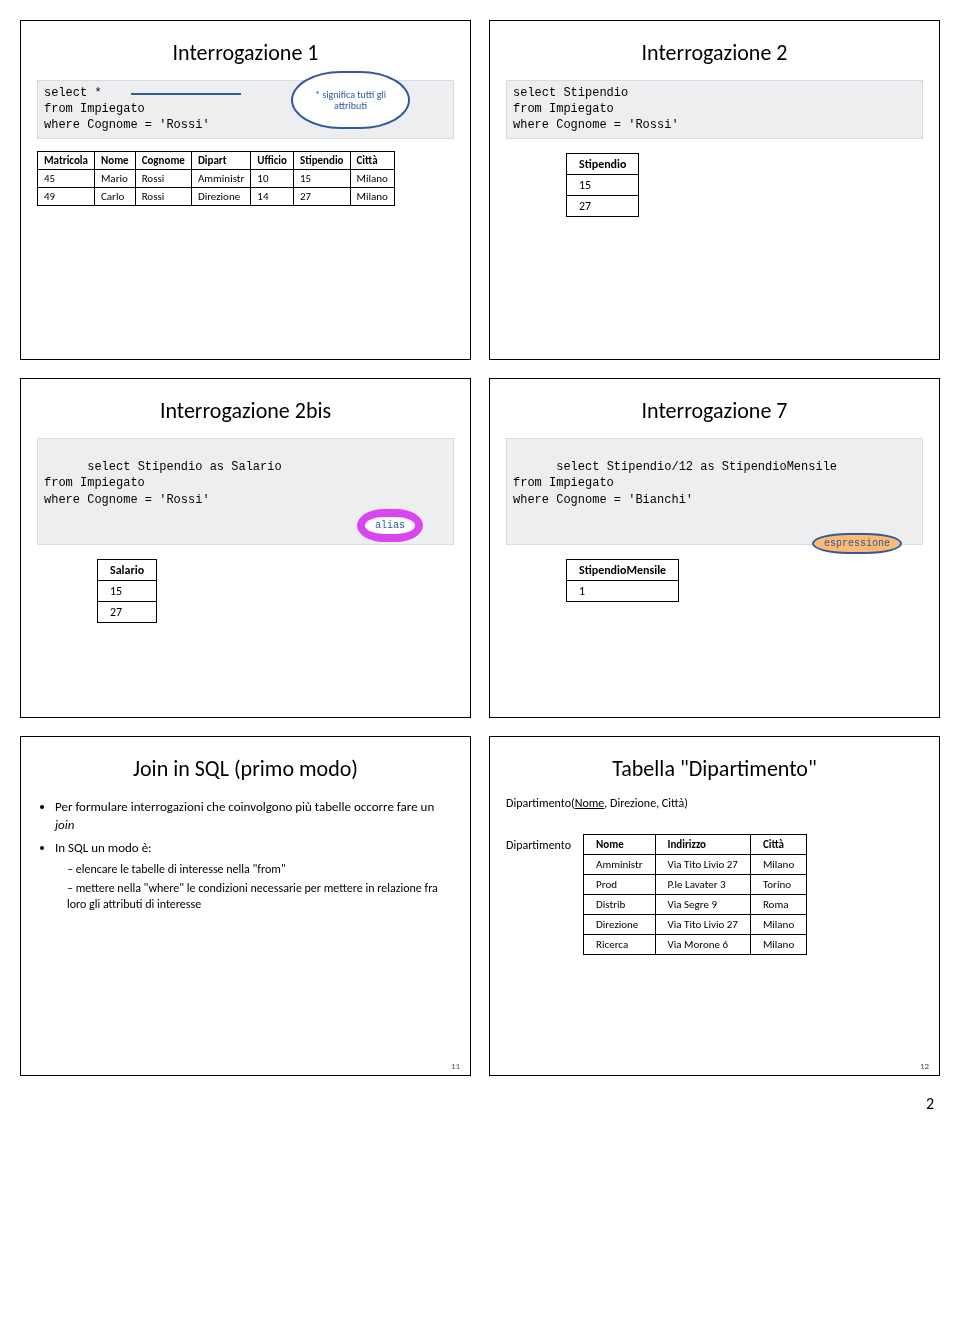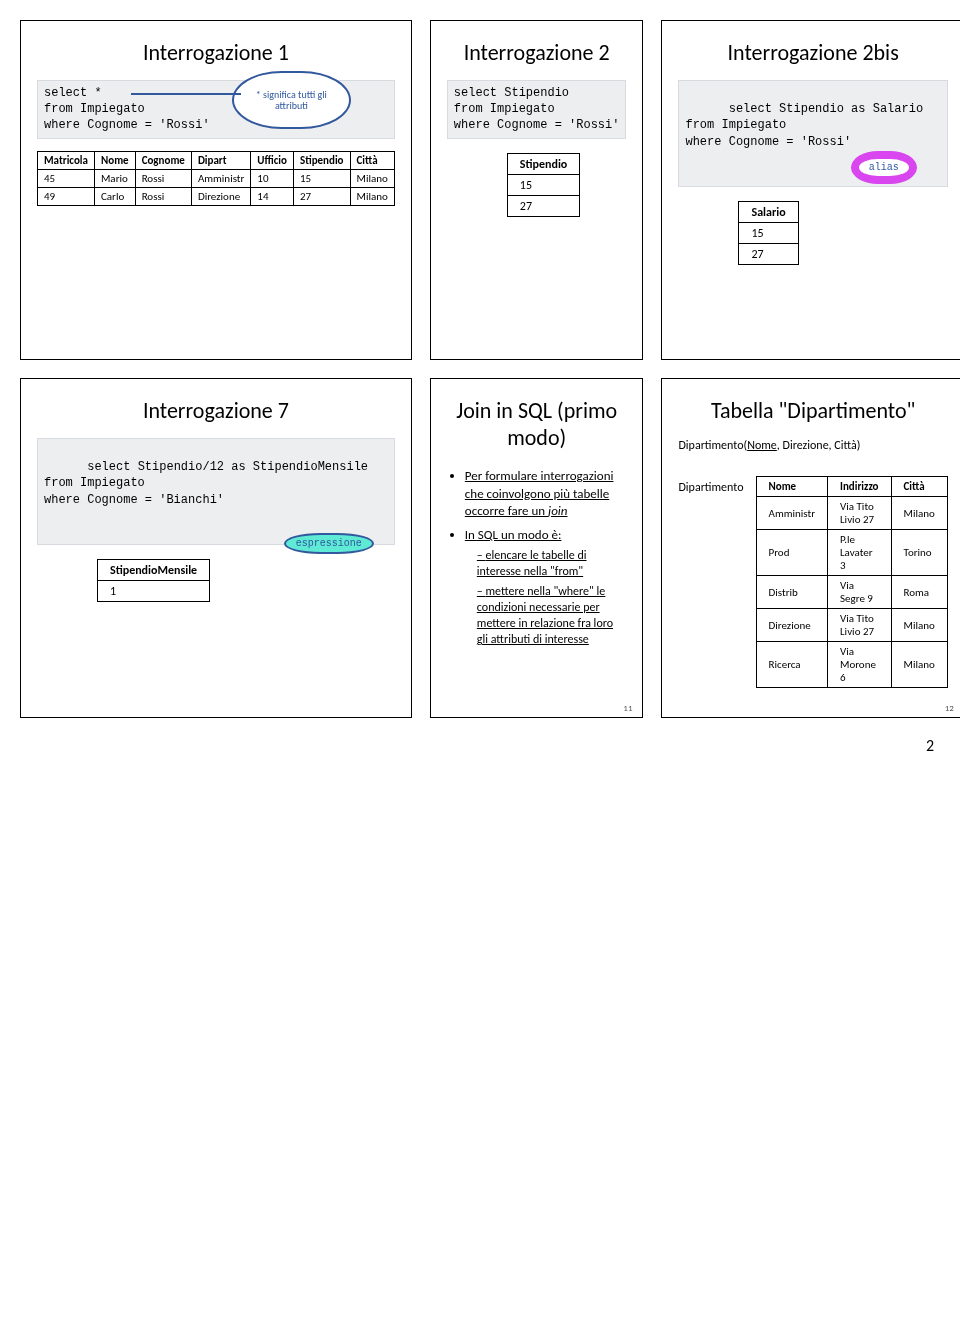--- a/index.html
+++ b/index.html
@@ -5,21 +5,21 @@
   body {
     margin: 0;
     padding: 20px;
     background: #fff;
     font-family: Calibri, Arial, sans-serif;
     color: #000;
     width: 920px;
   }
   .page-grid {
     display: grid;
-    grid-template-columns: 1fr 1fr 1fr;
+    grid-template-columns: 1fr 1fr;
     gap: 18px 18px;
   }
   .slide {
     border: 1px solid #000;
     padding: 14px 16px 10px 16px;
     position: relative;
     min-height: 340px;
     box-sizing: border-box;
   }
   .slide h2 {
@@ -88,31 +88,30 @@
     color:#32589e;
     font-size:10px;
     padding: 2px 10px;
   }
   .expr-bubble {
     position: absolute;
     right: 20px;
     bottom: -10px;
     border: 2px solid #32589e;
     border-radius: 50%/60%;
-    background:#5eead4;
+    background:#fdba74;
     color:#32589e;
     font-size:10px;
     padding: 2px 10px;
   }
   ul.bullets {
     font-size: 13px;
     padding-left: 18px;
     margin: 16px 0;
     line-height: 1.35;
-    text-decoration: underline;
   }
   ul.bullets > li { margin-bottom: 6px; }
   ul.sub {
     list-style: none;
     padding-left: 12px;
     margin: 4px 0 0 0;
     font-size: 12px;
   }
   ul.sub li::before { content: "– "; }
   ul.sub li { margin-bottom: 3px; }

